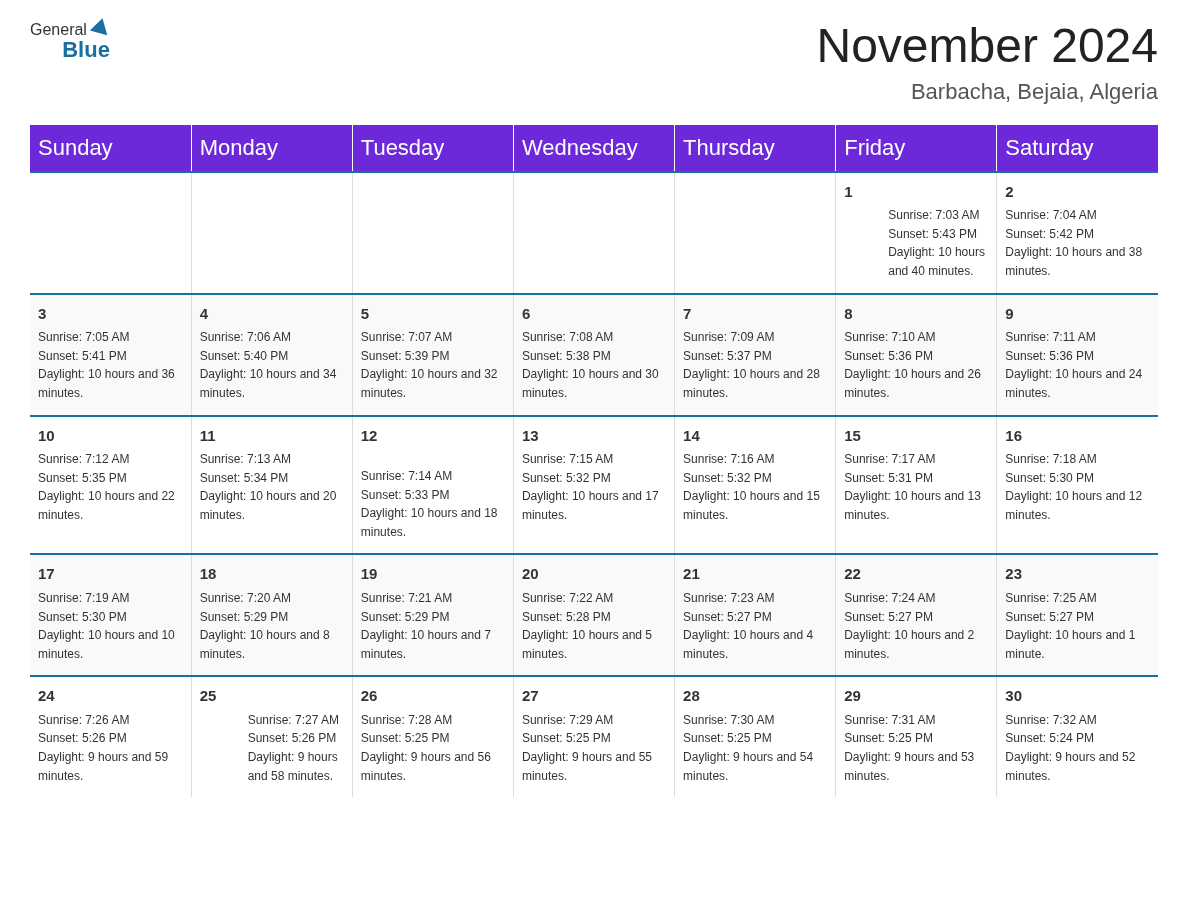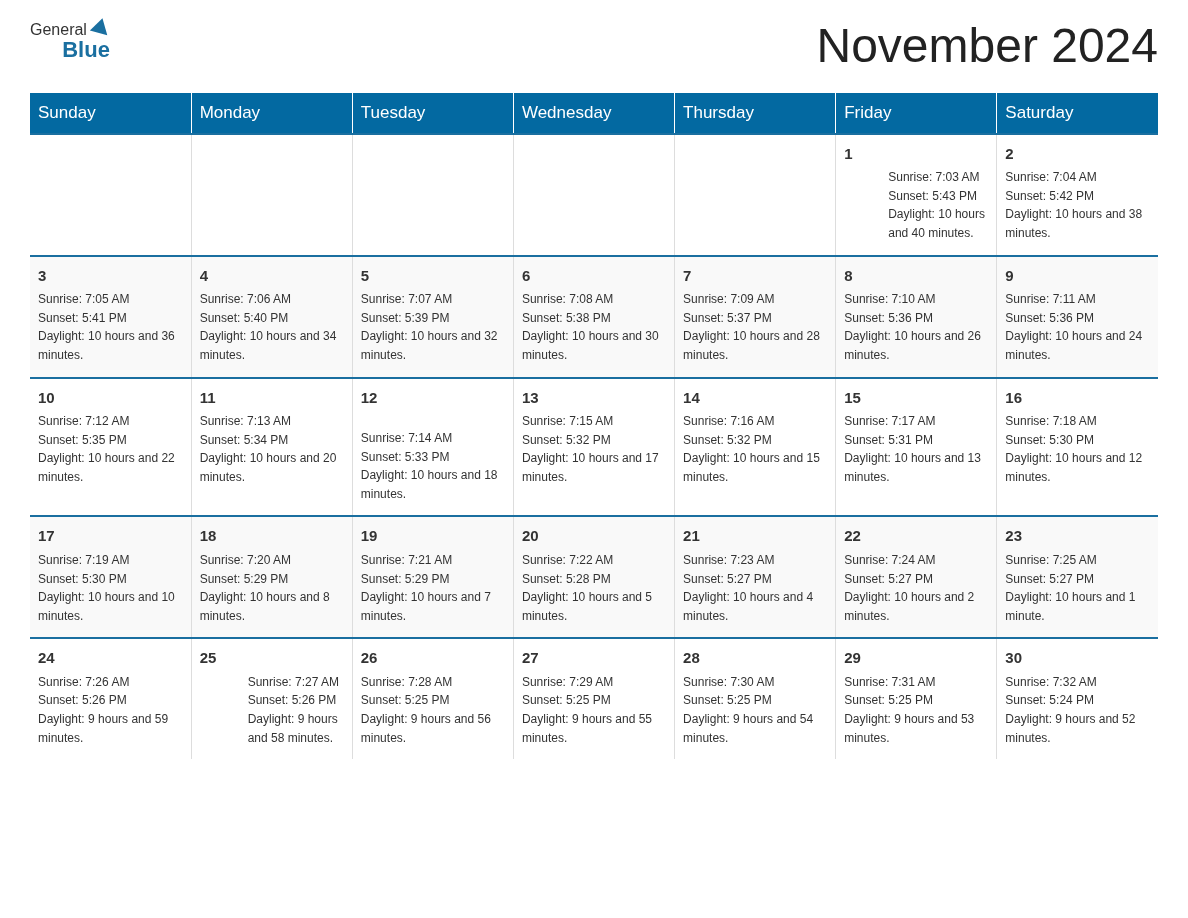--- a/index.html
+++ b/index.html
@@ -40,24 +40,24 @@
       font-size: 22px;
       color: #555;
       margin-top: 6px;
     }
     .calendar-table {
       width: 100%;
       border-collapse: collapse;
       table-layout: fixed;
     }
     .calendar-table th {
-      background: #0369a1;
+      background: #6d28d9;
       color: #fff;
       padding: 10px 8px;
-      font-size: 17px;
+      font-size: 22px;
       font-weight: normal;
       text-align: left;
       border-right: 1px solid #fff;
     }
     .calendar-table th:last-child { border-right: none; }
     .calendar-table td {
       vertical-align: top;
       padding: 8px 8px 12px 8px;
       border-top: 2px solid #1a6fa0;
       border-right: 1px solid #ddd;
@@ -103,20 +103,21 @@
 <div class="header-section">
   <div class="logo">
     <div class="logo-row">
       <span class="logo-general">General</span>
       <span class="logo-icon"></span>
     </div>
     <span class="logo-blue">Blue</span>
   </div>
   <div class="title-section">
     <div class="calendar-title">November 2024</div>
+    <div class="calendar-subtitle">Barbacha, Bejaia, Algeria</div>
   </div>
 </div>
 
 <table class="calendar-table">
   <thead>
     <tr>
     <th>Sunday</th>
         <th>Monday</th>
         <th>Tuesday</th>
         <th>Wednesday</th>

